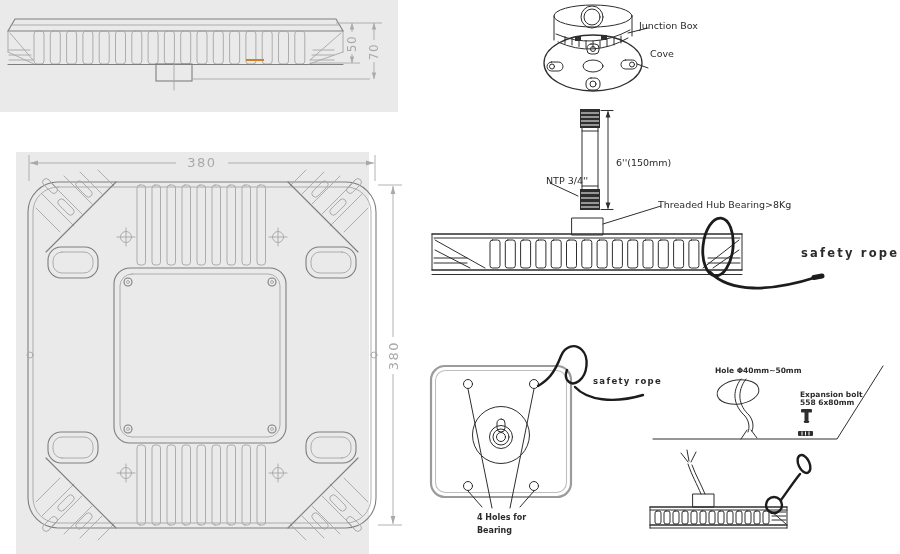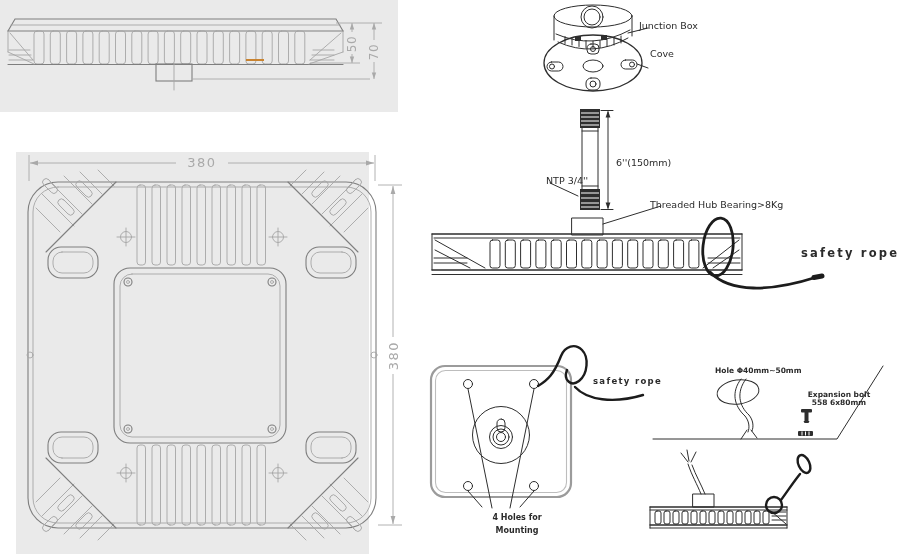--- a/index.html
+++ b/index.html
@@ -22,21 +22,21 @@
   .dim{stroke:var(--dim_text,#a9a9a9);stroke-width:0.9;fill:none}
   .dimf{fill:var(--dim_text,#a9a9a9);stroke:none}
   .w{stroke:#fff;stroke-width:1;fill:none}
   .orange{stroke:var(--accent_orange,#c9832f);stroke-width:2;fill:none}
 
   
   .lbl{position:absolute;font-size:9.5px;font-weight:500;color:var(--label_text,#2b2b2b);white-space:nowrap;line-height:1.1;}
   .lbl.small{font-size:7.5px;font-weight:600;}
   .lbl.rope-big{font-size:11.5px;font-weight:600;letter-spacing:2.2px;}
   .lbl.rope-sm{font-size:8.5px;font-weight:700;letter-spacing:1.3px;}
-  .lbl.center{text-align:center;}
+  .lbl.center{text-align:left;}
   .dimtxt{position:absolute;font-size:13px;color:var(--dim_text,#a9a9a9);letter-spacing:1.5px;
           white-space:nowrap;text-align:center;}
   .dimtxt.sm{font-size:12px;letter-spacing:0.5px;}
   .rot{transform:rotate(-90deg);transform-origin:center center;}
 </style>
 </head>
 <body>
 
 <div class="sheet">
 
@@ -378,26 +378,26 @@
         <circle class="rope2" cx="359" cy="505" r="8"></circle>
         <path class="rope2" d="M366 500 C372 492 377 484 385 474"></path>
         <ellipse class="rope2" cx="389" cy="464" rx="5.5" ry="9.5" transform="rotate(-25 389 464)"></ellipse>
       </g>
     </svg>
 
     <span class="lbl" style="left:224px;top:21px;text-align:right;">Junction Box</span>
     <span class="lbl" style="left:235px;top:49px;">Cove</span>
     <span class="lbl" style="left:91px;top:176px;margin-left:40px;">NTP 3/4''</span>
     <span class="lbl" style="left:201px;top:158px;text-align:center;">6''(150mm)</span>
-    <span class="lbl" style="left:235px;top:200px;">Threaded Hub Bearing&gt;8Kg</span>
+    <span class="lbl" style="left:243px;top:200px;">Threaded Hub Bearing&gt;8Kg</span>
     <span class="lbl rope-big" style="left:386px;top:247px;">safety rope</span>
     <span class="lbl rope-sm" style="left:178px;top:377px;">safety rope</span>
     <span class="lbl small" style="left:292px;top:367px;padding-left:8px;">Hole Φ40mm~50mm</span>
     <div class="lbl small center" style="left:385px;top:391px;width:78px;">
       <div>Expansion bolt</div>
       <div>558 6x80mm</div>
     </div>
     <div class="lbl center" style="left:62px;top:512px;width:80px;font-size:8px;font-weight:600;line-height:1.6;">
       <div>4 Holes  for</div>
-      <div>Mounting</div>
+      <div>Bearing</div>
     </div>
   </section>
 </div>
 
 </body></html>

